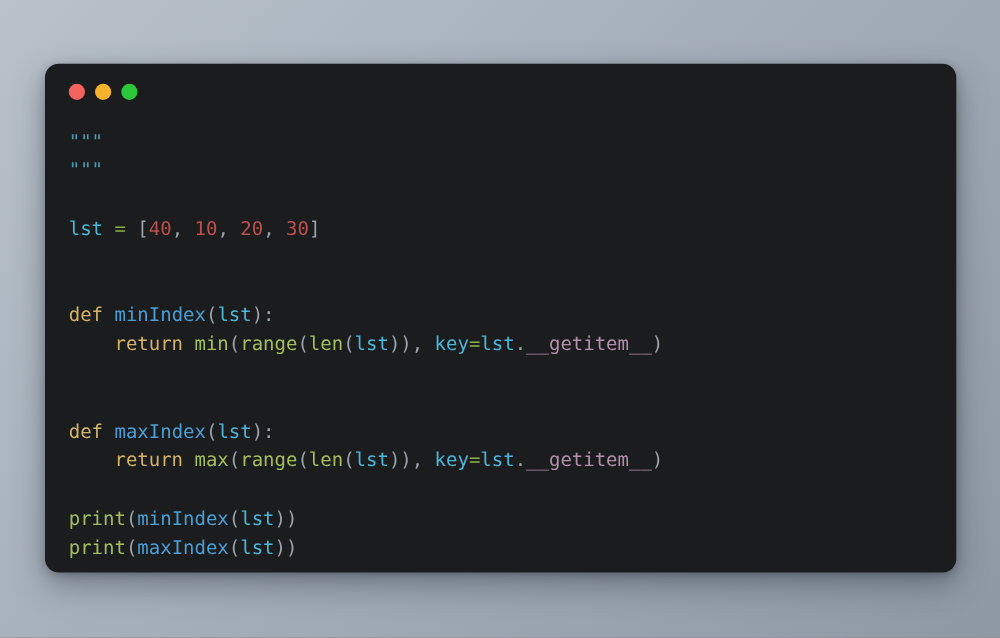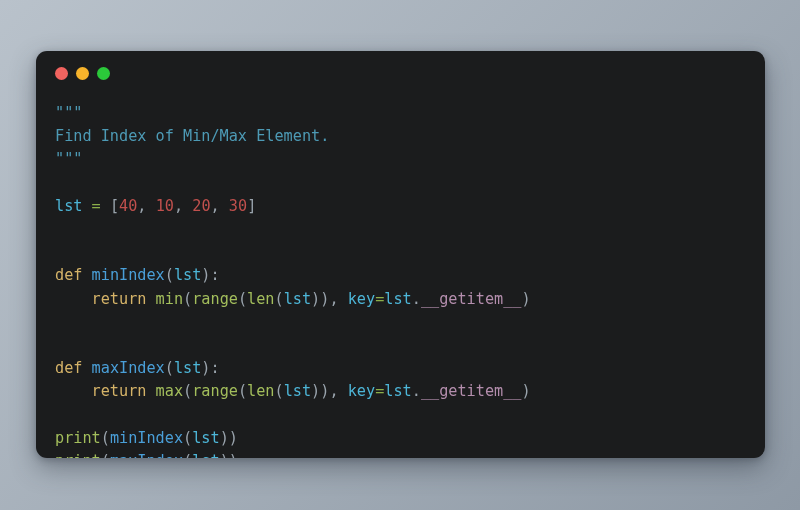--- a/index.html
+++ b/index.html
@@ -94,21 +94,20 @@
     <div class="titlebar">
       <div class="lights">
         <span class="light" title="close" style="background: rgb(242, 99, 95);"></span>
         <span class="light" title="minimize" style="background: rgb(247, 179, 43);"></span>
         <span class="light" title="maximize" style="background: rgb(43, 201, 58);"></span>
       </div>
     </div>
 
     <div class="code-body">
       <pre class="code" id="code-pre"><span class="line"><span class="tok" style="color: rgb(77, 154, 181);">"""</span>
-</span><span class="line"><span class="tok" style="color: rgb(77, 154, 181);">Find Index of Min/Max Element.</span>
 </span><span class="line"><span class="tok" style="color: rgb(77, 154, 181);">"""</span>
 </span><span class="line blank">
 </span><span class="line"><span class="tok" style="color: rgb(77, 182, 216);">lst</span><span class="tok" style="color: rgb(154, 164, 173);"> </span><span class="tok" style="color: rgb(140, 174, 74);">=</span><span class="tok" style="color: rgb(154, 164, 173);"> [</span><span class="tok" style="color: rgb(192, 80, 77);">40</span><span class="tok" style="color: rgb(154, 164, 173);">, </span><span class="tok" style="color: rgb(192, 80, 77);">10</span><span class="tok" style="color: rgb(154, 164, 173);">, </span><span class="tok" style="color: rgb(192, 80, 77);">20</span><span class="tok" style="color: rgb(154, 164, 173);">, </span><span class="tok" style="color: rgb(192, 80, 77);">30</span><span class="tok" style="color: rgb(154, 164, 173);">]</span>
 </span><span class="line blank">
 </span><span class="line blank">
 </span><span class="line"><span class="tok" style="color: rgb(213, 179, 104);">def</span><span class="tok" style="color: rgb(154, 164, 173);"> </span><span class="tok" style="color: rgb(74, 159, 216);">minIndex</span><span class="tok" style="color: rgb(154, 164, 173);">(</span><span class="tok" style="color: rgb(77, 182, 216);">lst</span><span class="tok" style="color: rgb(154, 164, 173);">):</span>
 </span><span class="line"><span class="tok" style="color: rgb(154, 164, 173);">    </span><span class="tok" style="color: rgb(213, 179, 104);">return</span><span class="tok" style="color: rgb(154, 164, 173);"> </span><span class="tok" style="color: rgb(163, 190, 92);">min</span><span class="tok" style="color: rgb(154, 164, 173);">(</span><span class="tok" style="color: rgb(163, 190, 92);">range</span><span class="tok" style="color: rgb(154, 164, 173);">(</span><span class="tok" style="color: rgb(163, 190, 92);">len</span><span class="tok" style="color: rgb(154, 164, 173);">(</span><span class="tok" style="color: rgb(77, 182, 216);">lst</span><span class="tok" style="color: rgb(154, 164, 173);">)), </span><span class="tok" style="color: rgb(77, 182, 216);">key</span><span class="tok" style="color: rgb(140, 174, 74);">=</span><span class="tok" style="color: rgb(77, 182, 216);">lst</span><span class="tok" style="color: rgb(154, 164, 173);">.</span><span class="tok" style="color: rgb(180, 142, 173);">__getitem__</span><span class="tok" style="color: rgb(154, 164, 173);">)</span>
 </span><span class="line blank">
 </span><span class="line blank">
 </span><span class="line"><span class="tok" style="color: rgb(213, 179, 104);">def</span><span class="tok" style="color: rgb(154, 164, 173);"> </span><span class="tok" style="color: rgb(74, 159, 216);">maxIndex</span><span class="tok" style="color: rgb(154, 164, 173);">(</span><span class="tok" style="color: rgb(77, 182, 216);">lst</span><span class="tok" style="color: rgb(154, 164, 173);">):</span>

